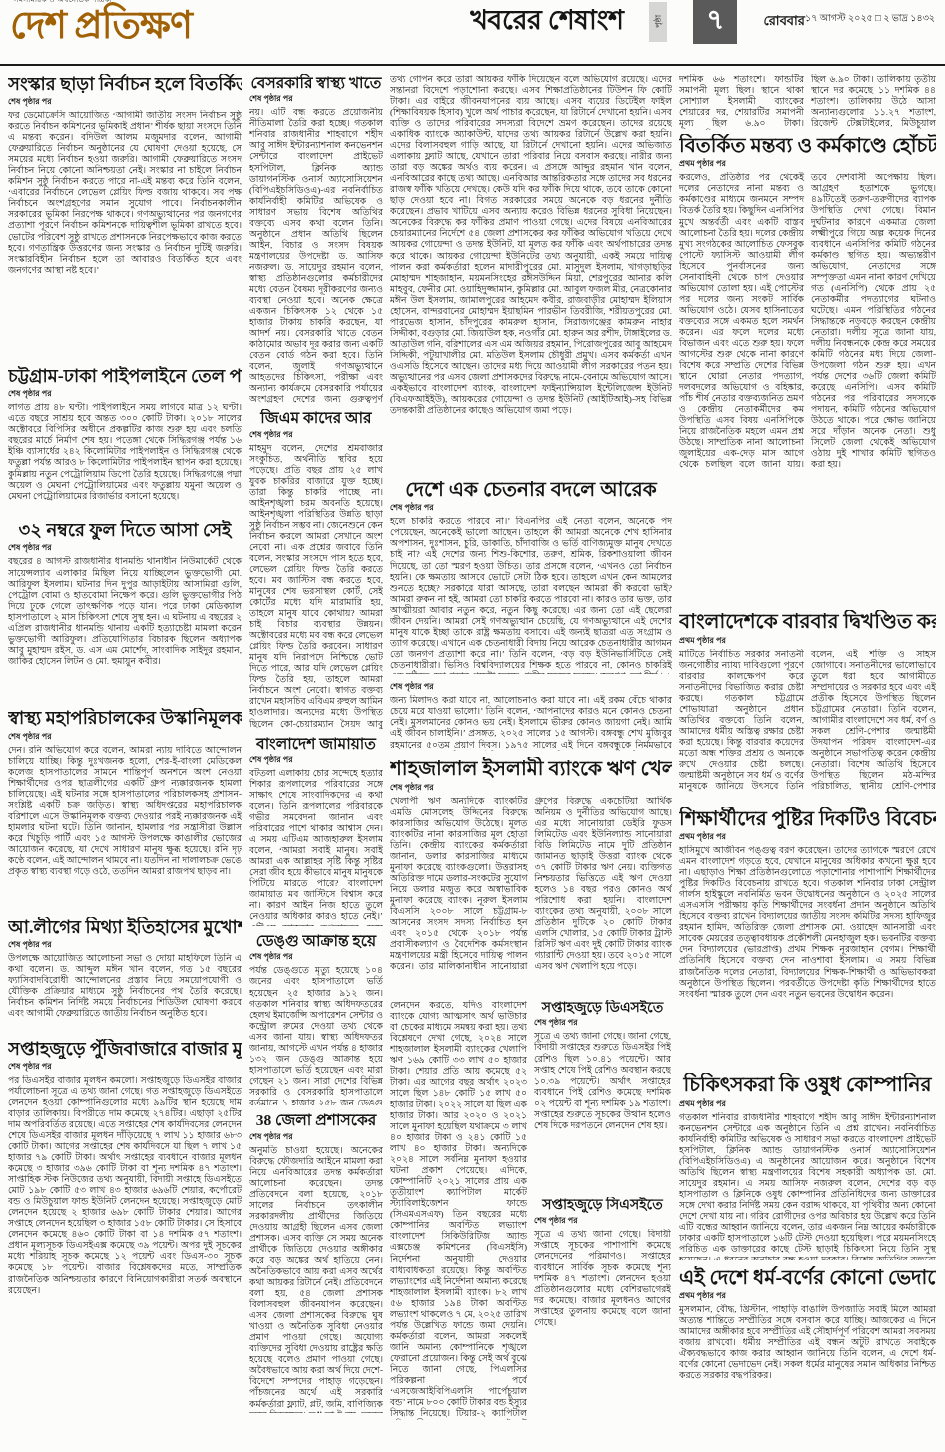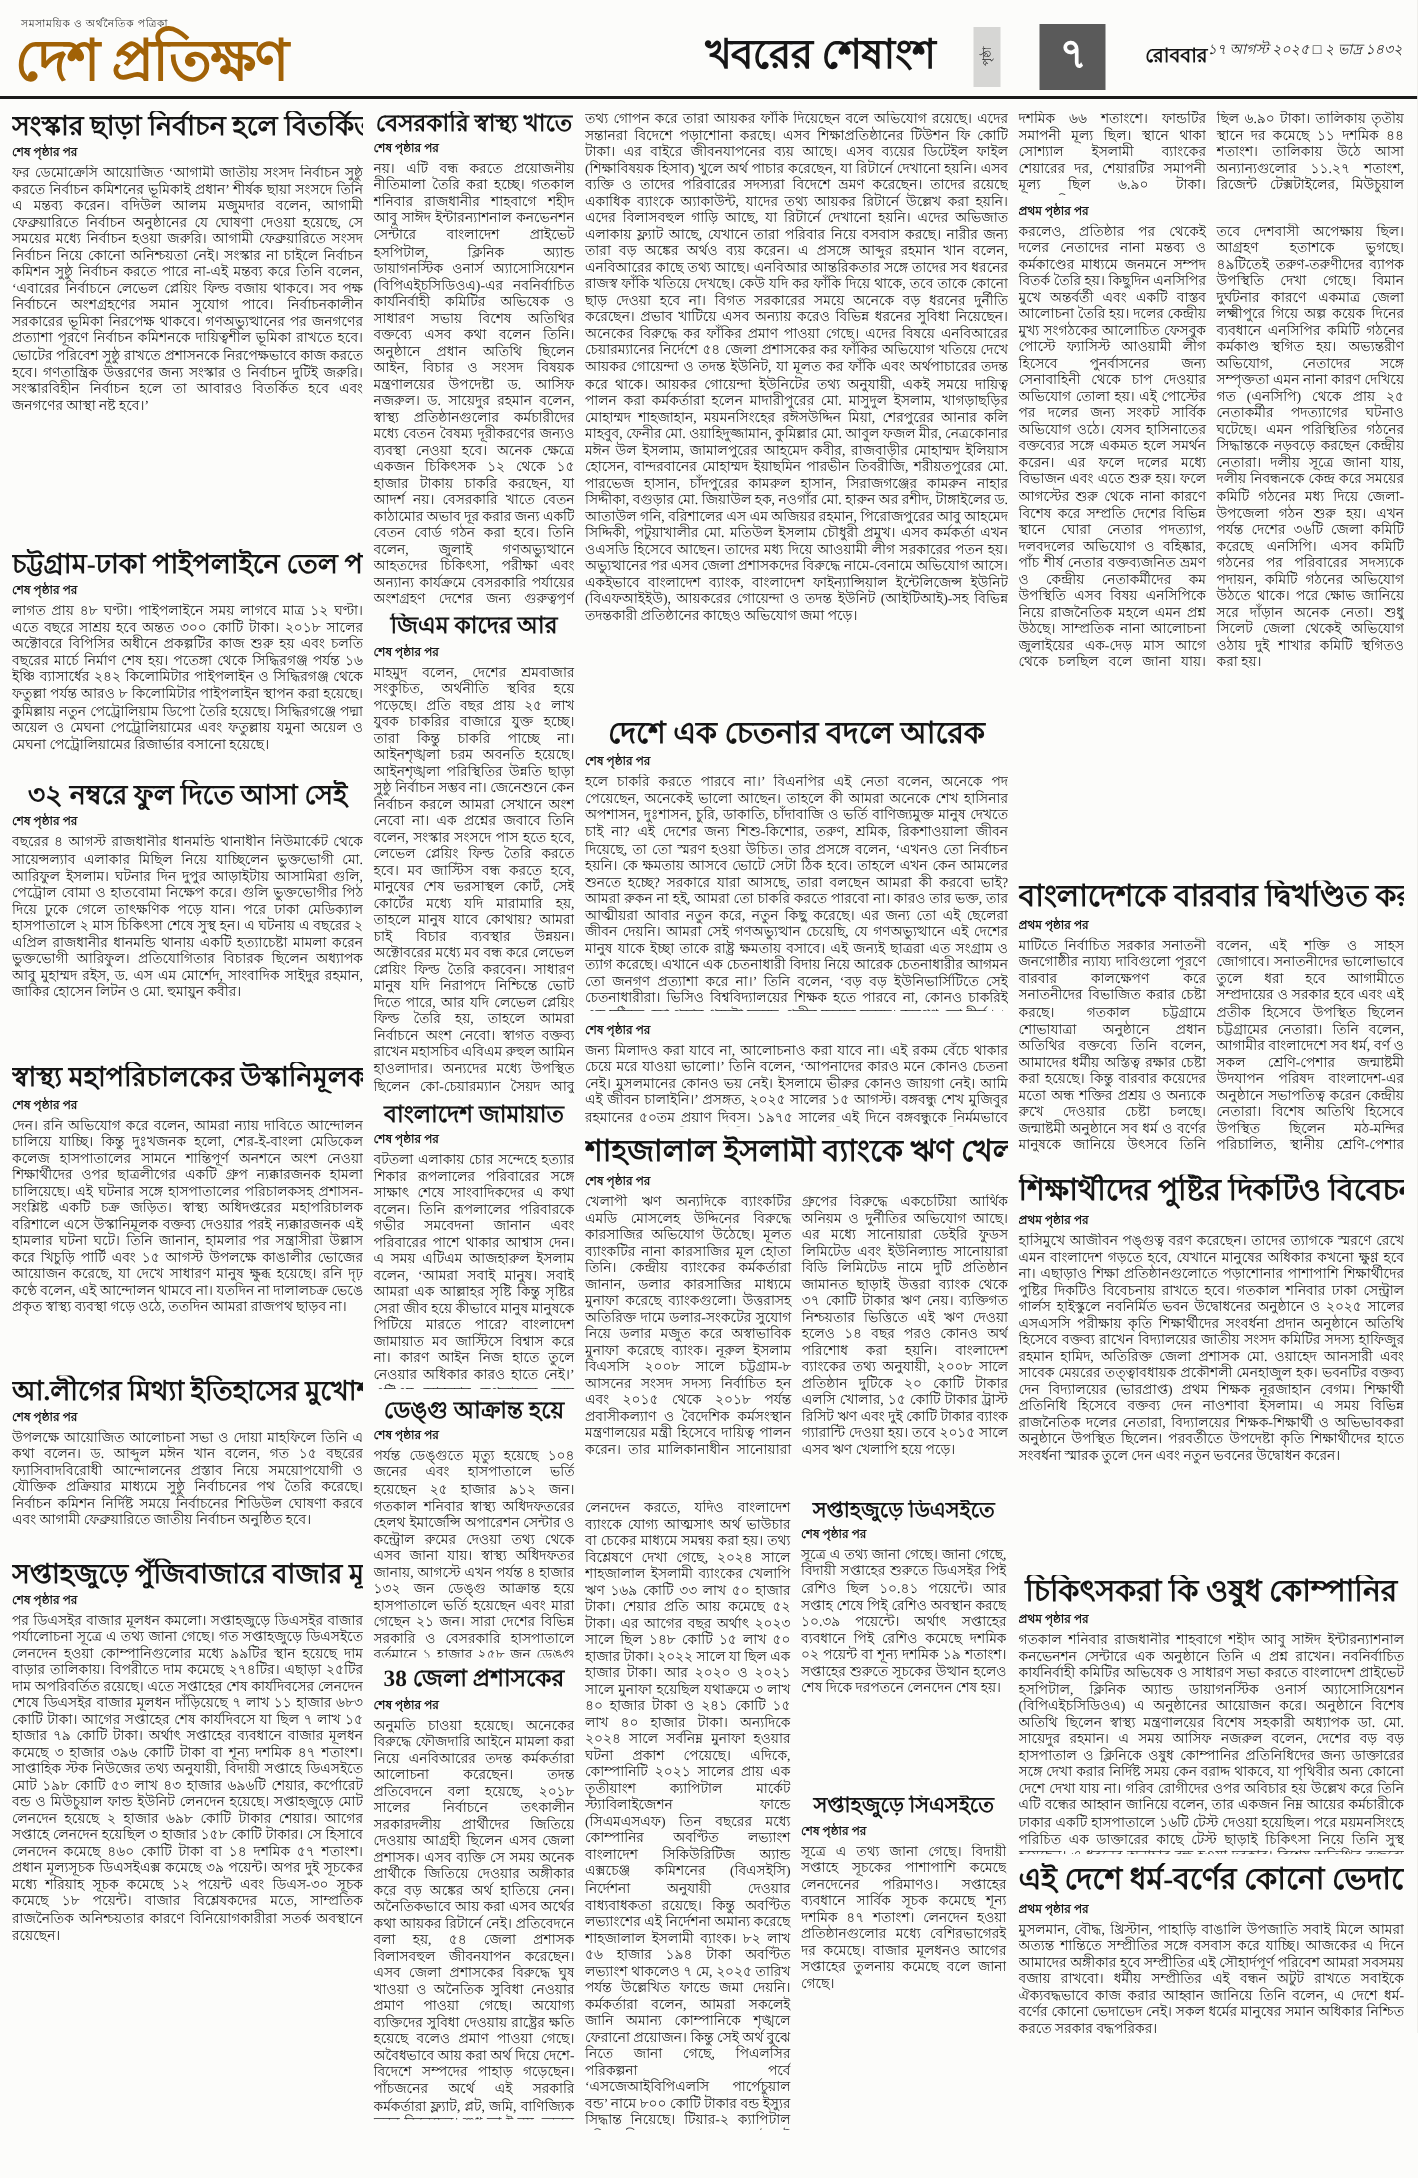--- a/index.html
+++ b/index.html
@@ -1,33 +1,33 @@
 <!DOCTYPE html>
 <html lang="bn"><head>
 <meta charset="utf-8">
 <style>
   html,body{margin:0;padding:0;background:#e8e6e0;}
   .paper{position:relative;width:945px;height:1452px;margin:0 auto;background:#fcfcfa;color:#161616;
          font-family:"Liberation Serif","DejaVu Serif",serif;overflow:hidden;box-sizing:border-box;}
   
   .mast{display:flex;align-items:flex-end;justify-content:space-between;
-        padding:6px 10px 4px 10px;border-bottom:2px solid #1b1b1b;height:66px;box-sizing:border-box;}
+        padding:6px 10px 20px 10px;border-bottom:2px solid #1b1b1b;height:66px;box-sizing:border-box;}
   .mast-left{display:flex;flex-direction:column;justify-content:flex-end;}
   .tagline{font-size:7px;color:#333;letter-spacing:.5px;margin-left:4px;}
   .logo{font-size:38px;font-weight:bold;line-height:1;letter-spacing:-1px;color:#a16207;
         font-family:"Liberation Serif",serif;}
   .mast-right{display:flex;align-items:center;gap:26px;}
   .section-title{font-size:27px;font-weight:bold;letter-spacing:-.5px;white-space:nowrap;}
   .pagebox-label{width:18px;height:40px;background:#d6d6d4;color:#222;font-size:8px;
         display:flex;align-items:center;justify-content:center;writing-mode:vertical-rl;transform:rotate(180deg);}
   .pagebox{width:44px;height:44px;background:#5a5a5a;color:#fff;font-size:28px;font-weight:bold;
         display:flex;align-items:center;justify-content:center;}
   .dateblock{display:flex;flex-direction:row;line-height:1.25;}
   .day{font-size:13px;font-weight:bold;}
-  .date{font-size:9.5px;color:#222;font-style:italic;}
+  .date{font-size:9.5px;color:#222;}
   
   .content{display:flex;gap:7px;padding:8px 8px 0 8px;box-sizing:border-box;height:1378px;overflow:hidden;}
   .col{overflow:hidden;}
   .colA{width:234px;flex:none;}
   .colB{width:134px;flex:none;}
   .grpCD{width:282px;flex:none;}
   .grpEF{width:257px;flex:none;}
   .art{margin-bottom:6px;}
   .hl{font-weight:bold;text-align:center;margin:0 0 1px 0;line-height:1.12;
       white-space:nowrap;overflow:hidden;}
@@ -164,20 +164,21 @@
       </div>
     </section>
 
     <section class="col grpEF">
       <div class="row" style="margin-bottom:4px">
         <div class="subcolE body" style="height:56px">দশমিক ৬৬ শতাংশে। ফান্ডটির সমাপনী মূল্য ছিল। স্থানে থাকা সোশ্যাল ইসলামী ব্যাংকের শেয়ারের দর, শেয়ারটির সমাপনী মূল্য ছিল ৬.৯০ টাকা। কোম্পানিগুলোর মধ্যে: ম্যাকসন্স স্পিনিংয়ের, টেকনোড্রাগসের ১০.৫৩ শতাংশ, এমবিএল ফার্স্ট ফান্ডের, নুরানি ডাইংয়ের ৯.৬৮ শতাংশ, উত্তরা ফাইন্যান্সের ৯.৫২ শতাংশ এবং এমইএমএলএর শতাংশ দর কমেছে।</div>
         <div class="subcolE body" style="height:56px">ছিল ৬.৯০ টাকা। তালিকায় তৃতীয় স্থানে দর কমেছে ১১ দশমিক ৪৪ শতাংশ। তালিকায় উঠে আসা অন্যান্যগুলোর ১১.২৭ শতাংশ, রিজেন্ট টেক্সটাইলের, মিউচুয়াল ফান্ডের ১০.৪২ শতাংশ, ফাইন্যান্সের ৯.৫৮ শতাংশ, পিপলস লিজিংয়ের এবং এনআরবিএমএল গ্রোথ ফান্ডের ৯.০৯ শতাংশ দর কমেছে।</div>
       </div>
 
       <article class="art">
+        <h2 class="hl hl-lg">বিতর্কিত মন্তব্য ও কর্মকাণ্ডে হোঁচট</h2>
         <div class="cont">প্রথম পৃষ্ঠার পর</div>
         <div class="body twocol" style="height:432px">করলেও, প্রতিষ্ঠার পর থেকেই দলের নেতাদের নানা মন্তব্য ও কর্মকাণ্ডের মাধ্যমে জনমনে সম্পদ বিতর্ক তৈরি হয়। কিছুদিন এনসিপির মুখে অন্তর্বর্তী এবং একটি বাস্তব আলোচনা তৈরি হয়। দলের কেন্দ্রীয় মুখ্য সংগঠকের আলোচিত ফেসবুক পোস্টে ফ্যাসিস্ট আওয়ামী লীগ হিসেবে পুনর্বাসনের জন্য সেনাবাহিনী থেকে চাপ দেওয়ার অভিযোগ তোলা হয়। এই পোস্টের পর দলের জন্য সংকট সার্বিক অভিযোগ ওঠে। যেসব হাসিনাতের বক্তব্যের সঙ্গে একমত হলে সমর্থন করেন। এর ফলে দলের মধ্যে বিভাজন এবং এতে শুরু হয়। ফলে আগস্টের শুরু থেকে নানা কারণে বিশেষ করে সম্প্রতি দেশের বিভিন্ন স্থানে ঘোরা নেতার পদত্যাগ, দলবদলের অভিযোগ ও বহিষ্কার, পাঁচ শীর্ষ নেতার বক্তব্যজনিত ভ্রমণ ও কেন্দ্রীয় নেতাকর্মীদের কম উপস্থিতি এসব বিষয় এনসিপিকে নিয়ে রাজনৈতিক মহলে এমন প্রশ্ন উঠছে। সাম্প্রতিক নানা আলোচনা জুলাইয়ের এক-দেড় মাস আগে থেকে চলছিল বলে জানা যায়। তবে দেশবাসী অপেক্ষায় ছিল। আগ্রহণ হতাশকে ভুগছে। ৪৯টিতেই তরুণ-তরুণীদের ব্যাপক উপস্থিতি দেখা গেছে। বিমান দুর্ঘটনার কারণে একমাত্র জেলা লক্ষ্মীপুরে গিয়ে অল্প কয়েক দিনের ব্যবধানে এনসিপির কমিটি গঠনের কর্মকাণ্ড স্থগিত হয়। অভ্যন্তরীণ অভিযোগ, নেতাদের সঙ্গে সম্পৃক্ততা এমন নানা কারণ দেখিয়ে গত (এনসিপি) থেকে প্রায় ২৫ নেতাকর্মীর পদত্যাগের ঘটনাও ঘটেছে। এমন পরিস্থিতির গঠনের সিদ্ধান্তকে নড়বড়ে করছেন কেন্দ্রীয় নেতারা। দলীয় সূত্রে জানা যায়, দলীয় নিবন্ধনকে কেন্দ্র করে সময়ের কমিটি গঠনের মধ্য দিয়ে জেলা-উপজেলা গঠন শুরু হয়। এখন পর্যন্ত দেশের ৩৬টি জেলা কমিটি করেছে এনসিপি। এসব কমিটি গঠনের পর পরিবারের সদস্যকে পদায়ন, কমিটি গঠনের অভিযোগ উঠতে থাকে। পরে ক্ষোভ জানিয়ে সরে দাঁড়ান অনেক নেতা। শুধু সিলেট জেলা থেকেই অভিযোগ ওঠায় দুই শাখার কমিটি স্থগিতও করা হয়।</div>
       </article>
 
       <article class="art">
         <h2 class="hl hl-lg">বাংলাদেশকে বারবার দ্বিখণ্ডিত করার</h2>
         <div class="cont">প্রথম পৃষ্ঠার পর</div>
         <div class="body twocol" style="height:152px">মাটিতে নির্বাচিত সরকার সনাতনী জনগোষ্ঠীর ন্যায্য দাবিগুলো পূরণে বারবার কালক্ষেপণ করে সনাতনীদের বিভাজিত করার চেষ্টা করছে। গতকাল চট্টগ্রামে শোভাযাত্রা অনুষ্ঠানে প্রধান অতিথির বক্তব্যে তিনি বলেন, আমাদের ধর্মীয় অস্তিত্ব রক্ষার চেষ্টা করা হয়েছে। কিন্তু বারবার কয়েদের মতো অন্ধ শক্তির প্রশ্রয় ও অন্যকে রুখে দেওয়ার চেষ্টা চলছে। জন্মাষ্টমী অনুষ্ঠানে সব ধর্ম ও বর্ণের মানুষকে জানিয়ে উৎসবে তিনি বলেন, এই শক্তি ও সাহস জোগাবে। সনাতনীদের ভালোভাবে তুলে ধরা হবে আগামীতে সম্প্রদায়ের ও সরকার হবে এবং এই প্রতীক হিসেবে উপস্থিত ছিলেন চট্টগ্রামের নেতারা। তিনি বলেন, আগামীর বাংলাদেশে সব ধর্ম, বর্ণ ও সকল শ্রেণি-পেশার জন্মাষ্টমী উদযাপন পরিষদ বাংলাদেশ-এর অনুষ্ঠানে সভাপতিত্ব করেন কেন্দ্রীয় নেতারা। বিশেষ অতিথি হিসেবে উপস্থিত ছিলেন মঠ-মন্দির পরিচালিত, স্থানীয় শ্রেণি-পেশার মানুষ ও সার্বজনীন শুভ অশীর্বাদক শ্রীমৎ নেতারা।</div>
       </article>
 

